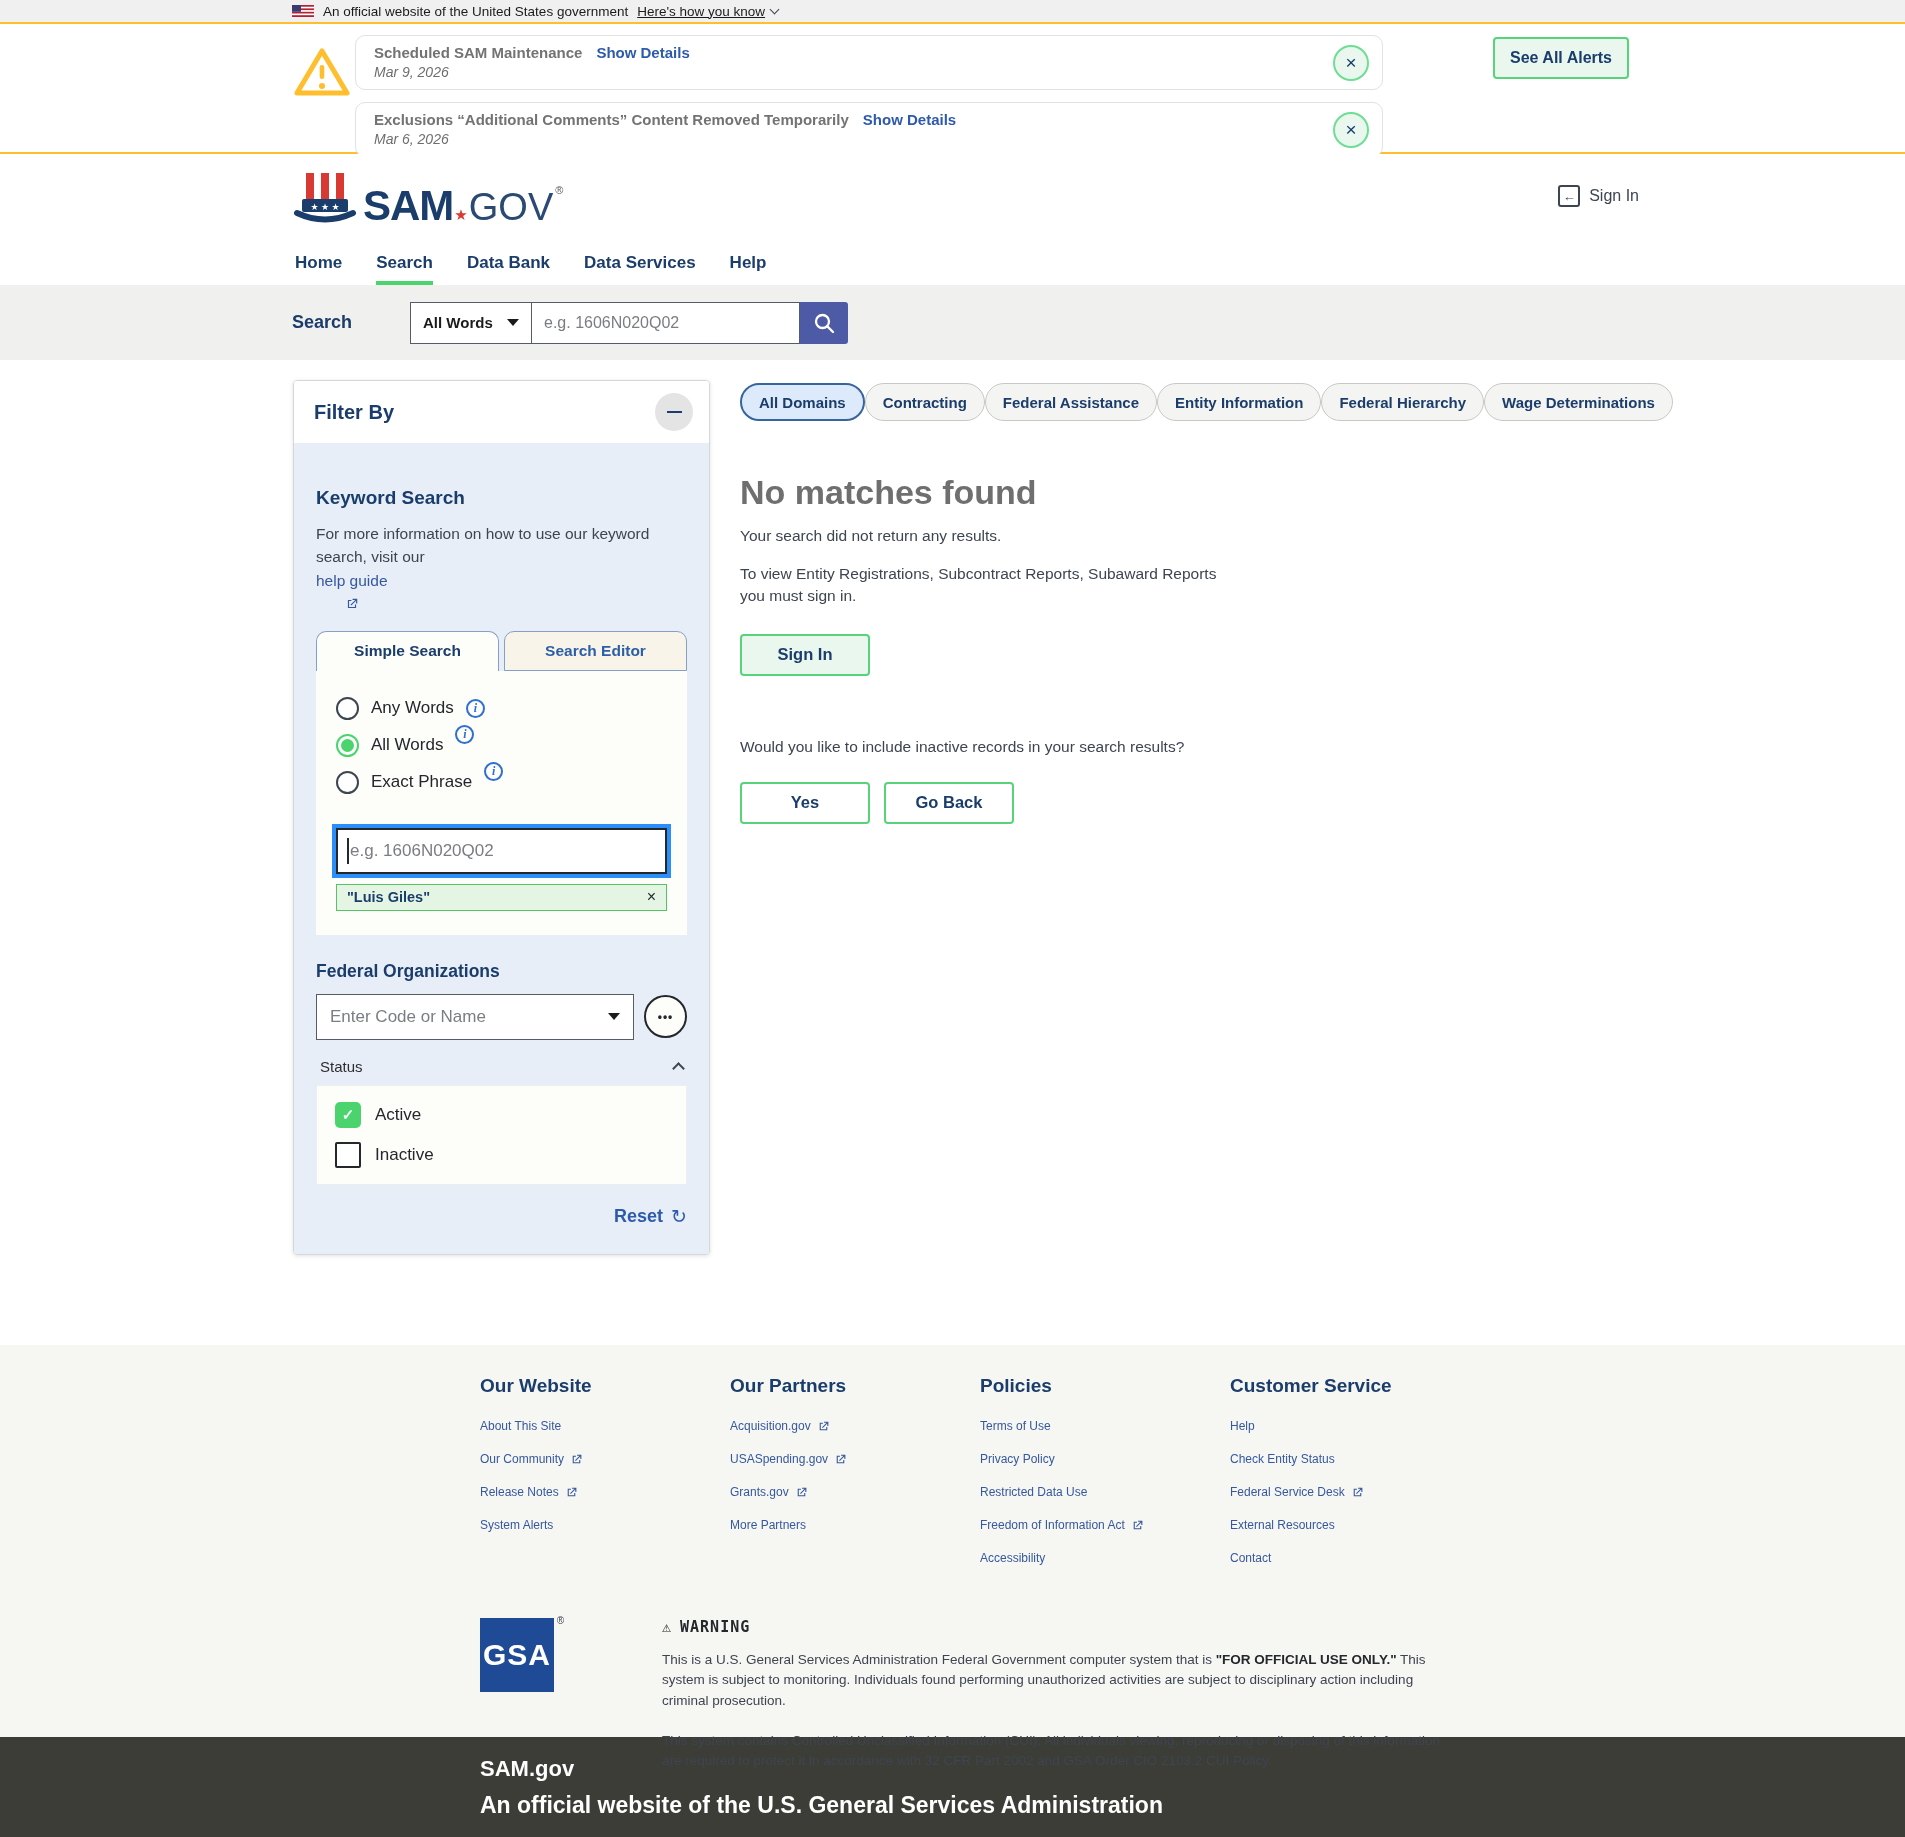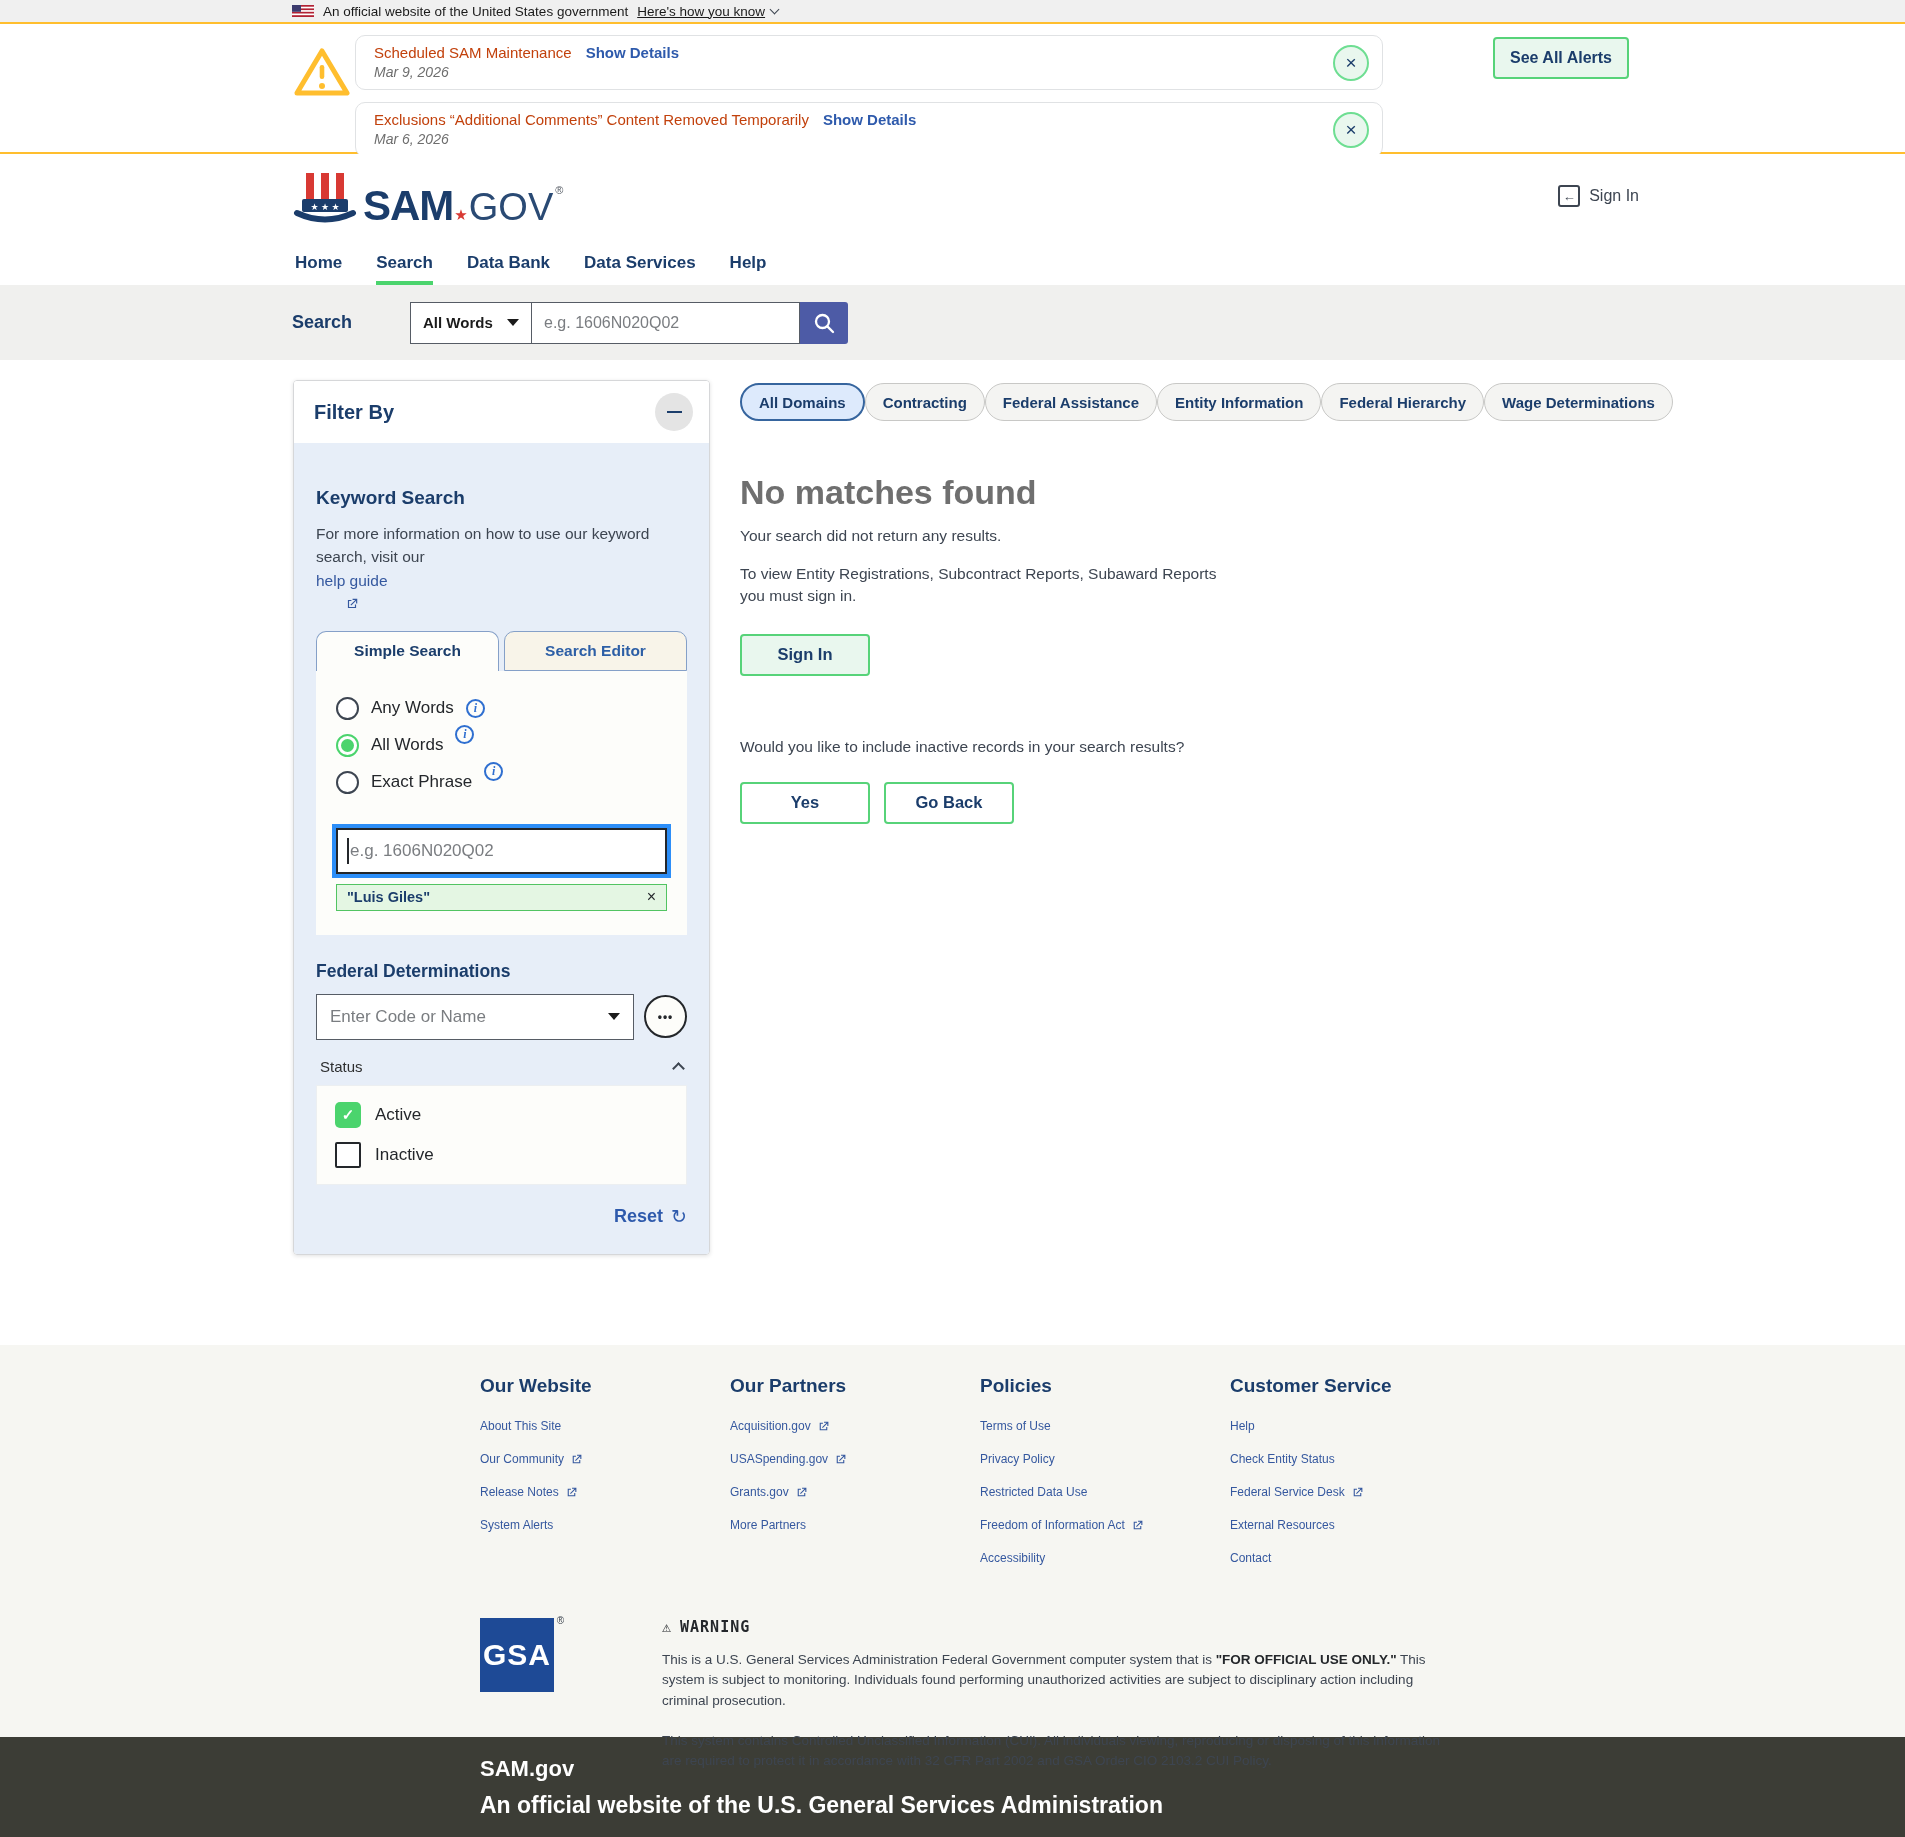--- a/index.html
+++ b/index.html
@@ -13,21 +13,21 @@
   .chev-down { width:7px; height:7px; border-right:1.6px solid #3d4551; border-bottom:1.6px solid #3d4551;
     transform:rotate(45deg); margin-top:-3px; }
 
   
   .alerts { height:130px; background:#fff; border-bottom:2px solid #ffbe2e; position:relative; }
   .alert-triangle { position:absolute; left:293px; top:22px; }
   .alert-cards { position:absolute; left:355px; top:11px; width:1028px; }
   .alert-card { width:100%; border:1px solid #e0e2e4; border-radius:10px; padding:8px 64px 9px 18px;
     position:relative; margin-bottom:12px; background:#fff; }
   .alert-title-row { display:flex; gap:14px; align-items:baseline; }
-  .alert-title { font-weight:normal; color:#c2410c; font-size:15px; }
+  .alert-title { font-weight:bold; color:#737373; font-size:15px; }
   .alert-link { color:#2e5aac; font-weight:bold; font-size:15px; }
   .alert-date { font-style:italic; color:#6e6e6e; font-size:14px; margin-top:3px; }
   .alert-close { position:absolute; right:13px; top:50%; transform:translateY(-50%);
     width:36px; height:36px; border-radius:50%; background:#e9f7ee; border:2px solid #6ede92;
     color:#1b3d6b; display:flex; align-items:center; justify-content:center; font-size:19px; cursor:pointer; }
   .see-all-btn { position:absolute; left:1493px; top:13px; width:136px; height:42px;
     background:#e9f7ee; border:2px solid #57d379; border-radius:4px; color:#1b3d6b;
     font-weight:bold; font-size:16px; display:flex; align-items:center; justify-content:center; cursor:pointer; }
 
   
@@ -306,21 +306,21 @@
         </div>
         <div class="kw-input-wrap">
           <input class="kw-input" placeholder="e.g. 1606N020Q02" style="">
           <span class="caret"></span>
         </div>
         <div class="kw-tag">
           <span class="kw-tag-label">"Luis Giles"</span>
           <span class="kw-tag-x">×</span>
         </div>
       </div>
-      <div class="fo-heading">Federal Determinations</div>
+      <div class="fo-heading">Federal Organizations</div>
       <div class="fo-row">
         <div class="fo-select">
           <span class="fo-placeholder">Enter Code or Name</span>
           <span class="tri-down"></span>
         </div>
         <div class="fo-more">•••</div>
       </div>
       <div class="status-row">
         <span class="status-label">Status</span>
         <span class="chev-up"></span>

